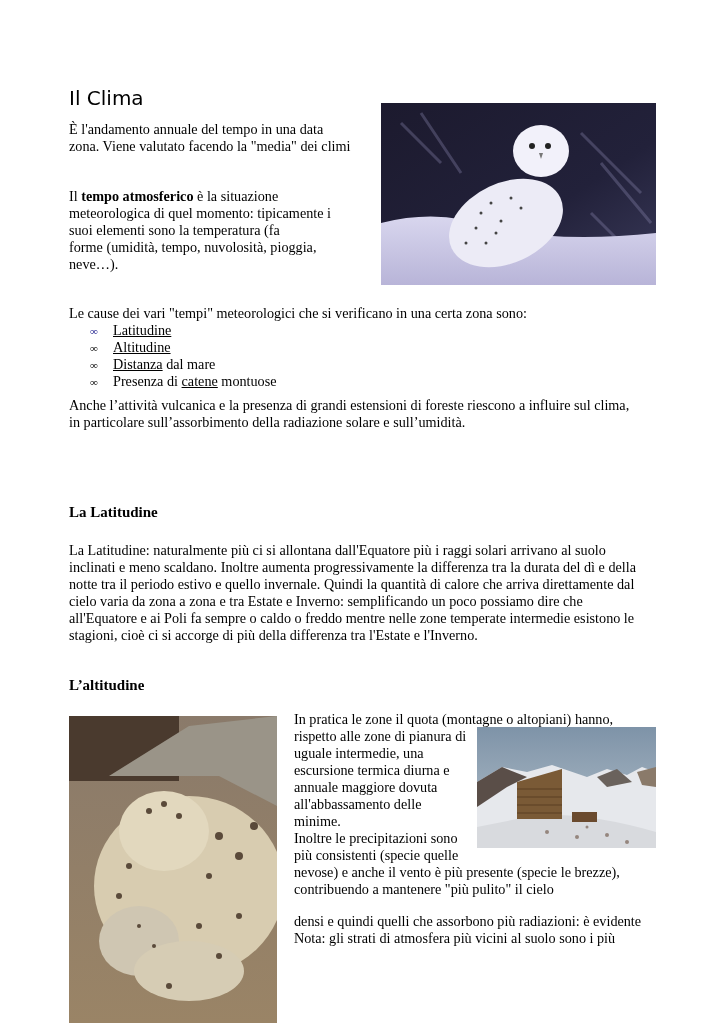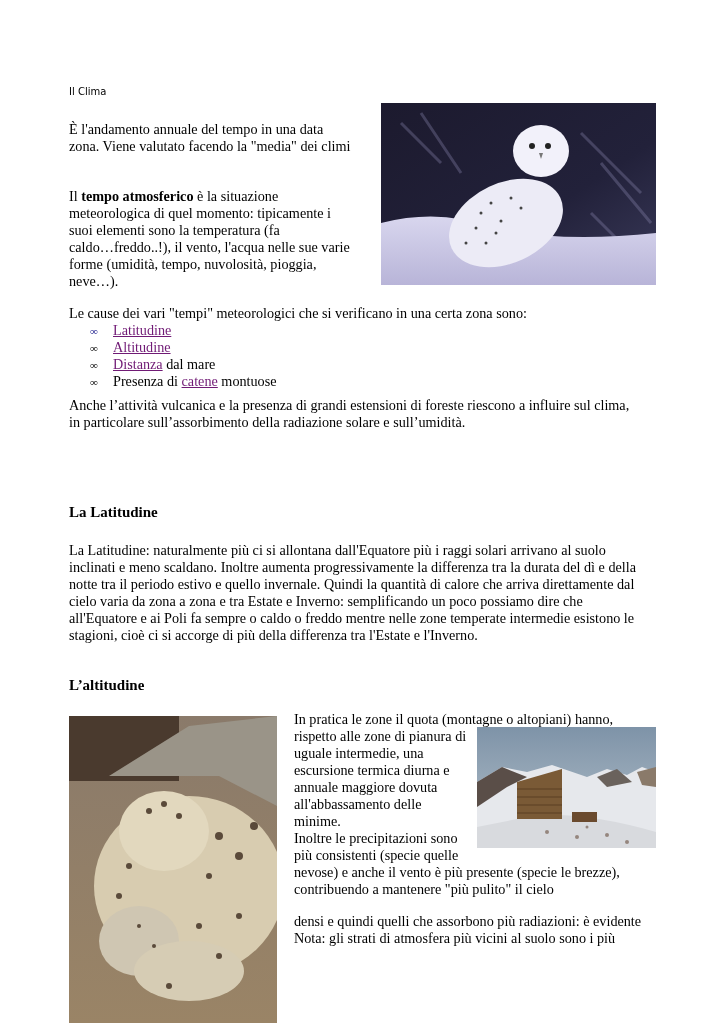--- a/index.html
+++ b/index.html
@@ -1,22 +1,22 @@
 <!DOCTYPE html>
 <html><head>
   <meta charset="utf-8">
   <style>
     html, body { margin: 0; padding: 0; background: #ffffff; }
     body { width: 724px; height: 1024px; position: relative; overflow: hidden;
            font-family: "Liberation Serif", serif; color: #000; }
     .abs { position: absolute; }
     .serif { font-family: "Liberation Serif", serif; font-size: 14.2px; line-height: 17px; }
-    .h-clima { font-family: "DejaVu Sans", sans-serif; font-size: 10px; left: 69px; top: 86px; }
+    .h-clima { font-family: "DejaVu Sans", sans-serif; font-size: 20px; left: 69px; top: 86px; }
     .h-sec { font-family: Liberation Serif, serif; font-weight: bold; font-size: 15px; }
-    a.link { color: #701a75; text-decoration: underline; }
+    a.link { color: #000000; text-decoration: underline; }
     ul.causes { list-style: none; margin: 0; padding: 0; }
     ul.causes li { position: relative; padding-left: 44px; height: 17px; }
     ul.causes li .bullet { position: absolute; left: 21px; top: 1px; font-size: 11px; color: #000; }
     ul.causes li .bullet.blue { color: #1a1a8a; }
     .img { position: absolute; overflow: hidden; }
     .img svg { display: block; width: 100%; height: 100%; }
   </style>
 </head>
 <body>
 
@@ -24,21 +24,20 @@
 
 <div class="abs serif" style="left:69px; top:121px; width:300px;">
   <div>È l'andamento annuale del tempo in una data</div>
   <div>zona. Viene valutato facendo la "media" dei climi</div>
 </div>
 
 <div class="abs serif" style="left:69px; top:188px; width:300px;">
   <div><span>Il </span><b>tempo atmosferico</b><span> è la situazione</span></div>
   <div>meteorologica di quel momento: tipicamente i</div>
   <div>suoi elementi sono la temperatura (fa</div>
-  <div>caldo…freddo..!), il vento, l'acqua nelle sue varie</div>
   <div>forme (umidità, tempo, nuvolosità, pioggia,</div>
   <div>neve…).</div>
 </div>
 
 <div class="img" style="left:381px; top:103px; width:275px; height:182px;">
   <svg viewBox="0 0 275 182" preserveAspectRatio="none">
     <defs>
       <linearGradient id="owlbg" x1="0" y1="0" x2="1" y2="1">
         <stop offset="0" stop-color="#1c1a2e"></stop>
         <stop offset="0.6" stop-color="#22213a"></stop>

